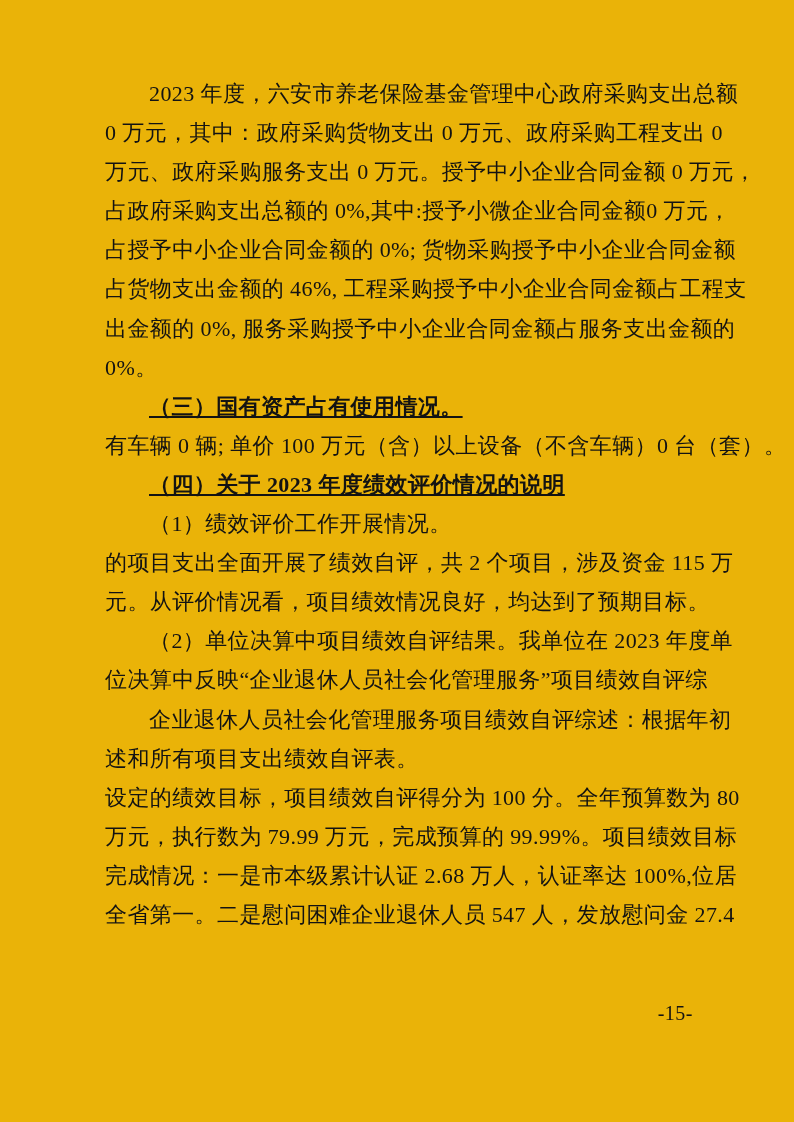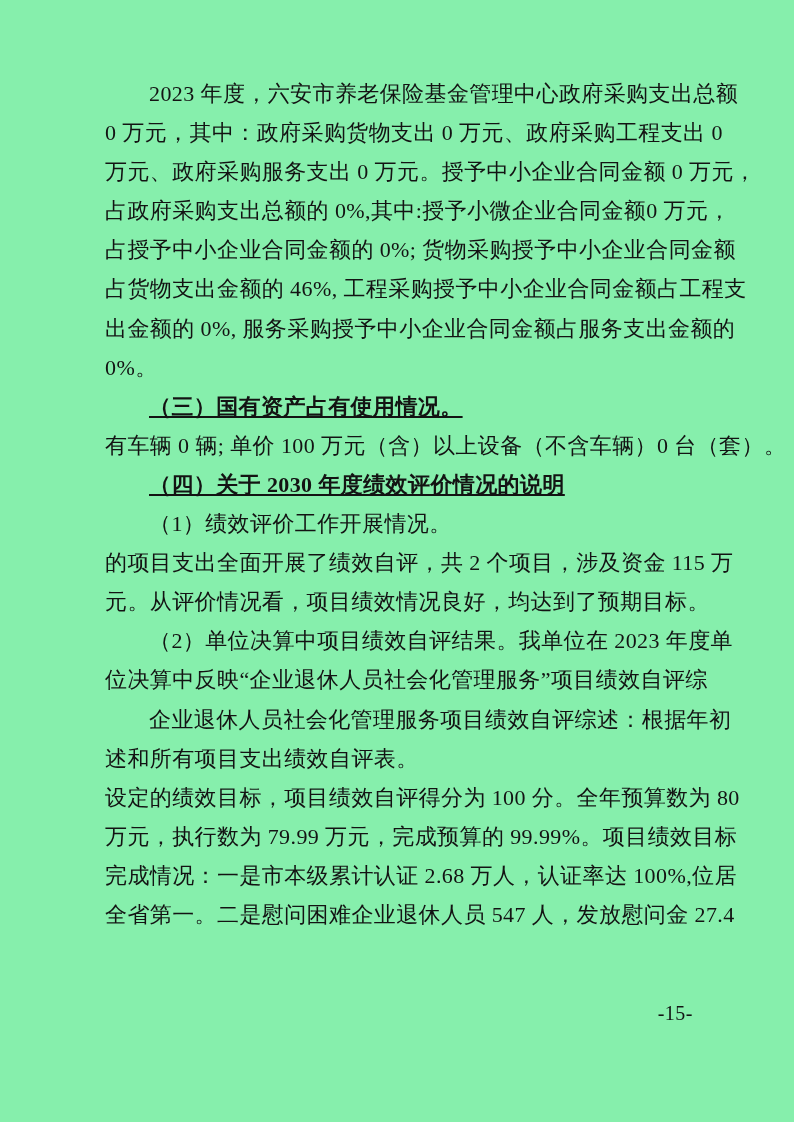--- a/index.html
+++ b/index.html
@@ -51,33 +51,33 @@
     text-align: right;
     font-size: 20px;
     line-height: 26px;
     letter-spacing: 0.5px;
     margin-top: 6px;
   }
 </style>
 </head>
 <body>
 
-<div class="page" style="background: #86efac; color: rgb(19, 19, 19);">
+<div class="page" style="background: #eab308; color: rgb(19, 19, 19);">
   <div class="textblock">
       <div class="line indent">2023 年度，六安市养老保险基金管理中心政府采购支出总额</div>
       <div class="line">0 万元，其中：政府采购货物支出 0 万元、政府采购工程支出 0</div>
       <div class="line">万元、政府采购服务支出 0 万元。授予中小企业合同金额 0 万元，</div>
       <div class="line">占政府采购支出总额的 0%,其中:授予小微企业合同金额0 万元，</div>
       <div class="line">占授予中小企业合同金额的 0%; 货物采购授予中小企业合同金额</div>
       <div class="line">占货物支出金额的 46%, 工程采购授予中小企业合同金额占工程支</div>
       <div class="line">出金额的 0%, 服务采购授予中小企业合同金额占服务支出金额的</div>
       <div class="line no-justify">0%。</div>
       <div class="line indent bold no-justify">（三）国有资产占有使用情况。</div>
       <div class="line">有车辆 0 辆; 单价 100 万元（含）以上设备（不含车辆）0 台（套）。</div>
-      <div class="line indent bold no-justify">（四）关于 2030 年度绩效评价情况的说明</div>
+      <div class="line indent bold no-justify">（四）关于 2023 年度绩效评价情况的说明</div>
       <div class="line indent no-justify">（1）绩效评价工作开展情况。</div>
       <div class="line">的项目支出全面开展了绩效自评，共 2 个项目，涉及资金 115 万</div>
       <div class="line no-justify">元。从评价情况看，项目绩效情况良好，均达到了预期目标。</div>
       <div class="line indent">（2）单位决算中项目绩效自评结果。我单位在 2023 年度单</div>
       <div class="line">位决算中反映“企业退休人员社会化管理服务”项目绩效自评综</div>
       <div class="line indent">企业退休人员社会化管理服务项目绩效自评综述：根据年初</div>
       <div class="line no-justify">述和所有项目支出绩效自评表。</div>
       <div class="line">设定的绩效目标，项目绩效自评得分为 100 分。全年预算数为 80</div>
       <div class="line">万元，执行数为 79.99 万元，完成预算的 99.99%。项目绩效目标</div>
       <div class="line">完成情况：一是市本级累计认证 2.68 万人，认证率达 100%,位居</div>

